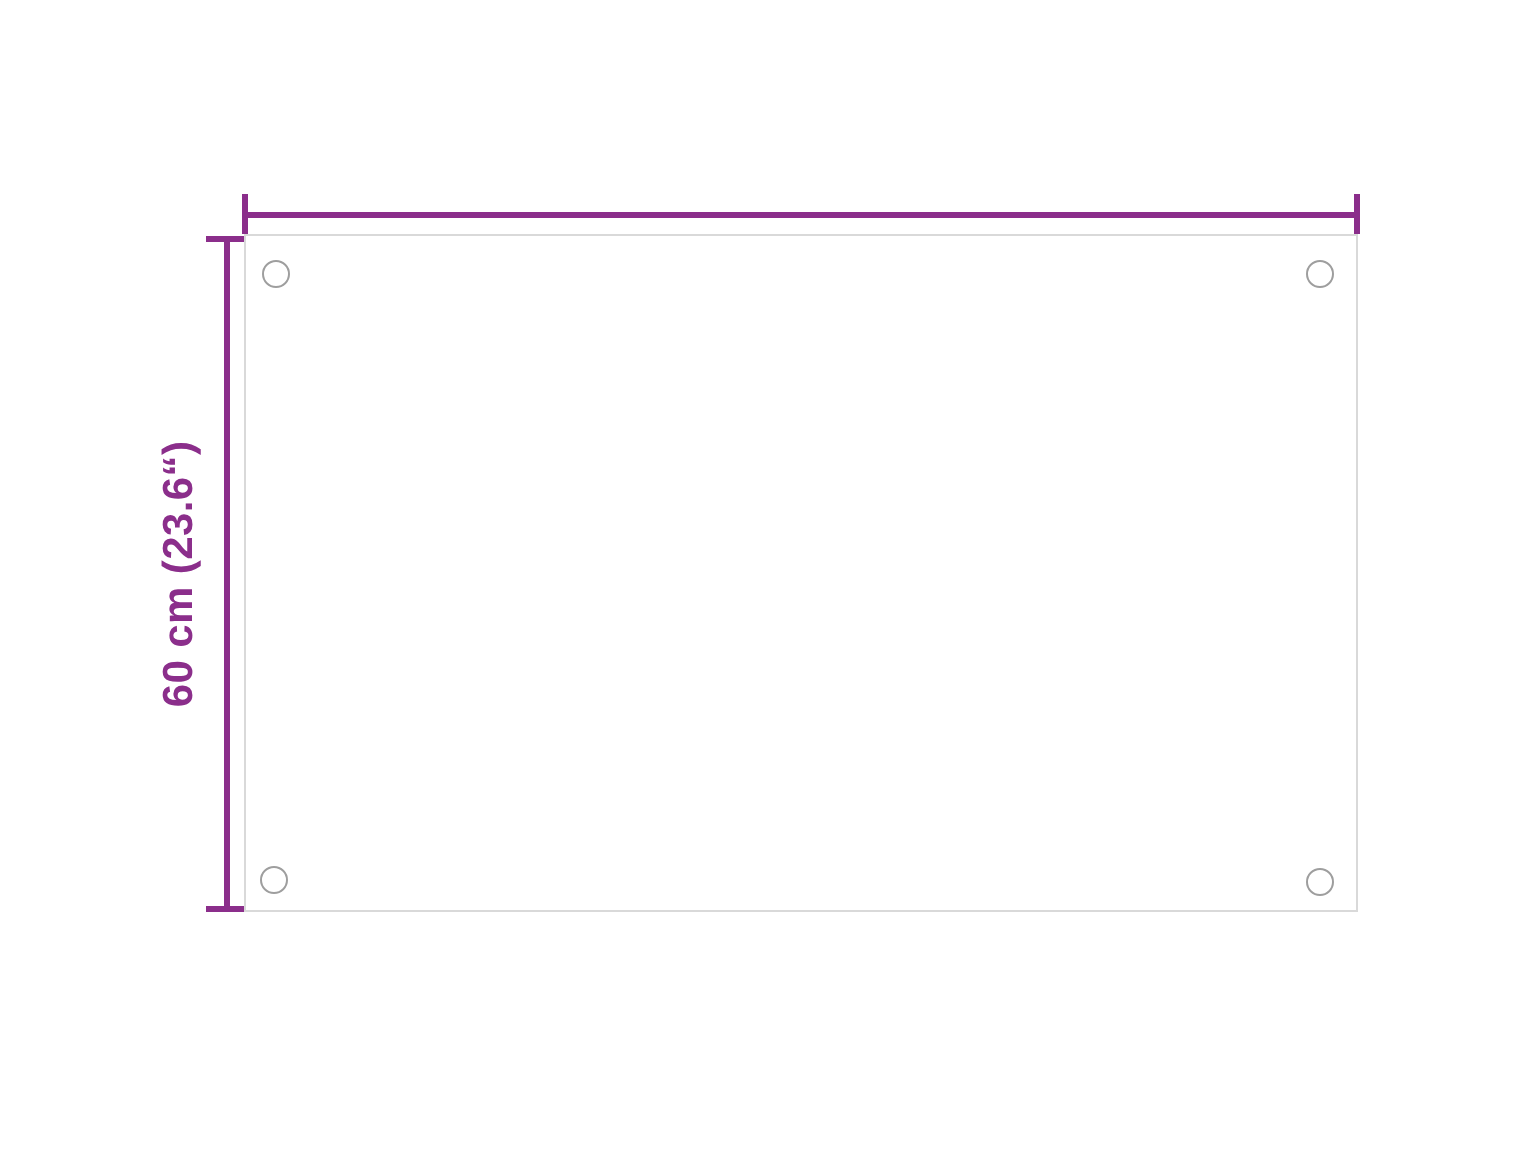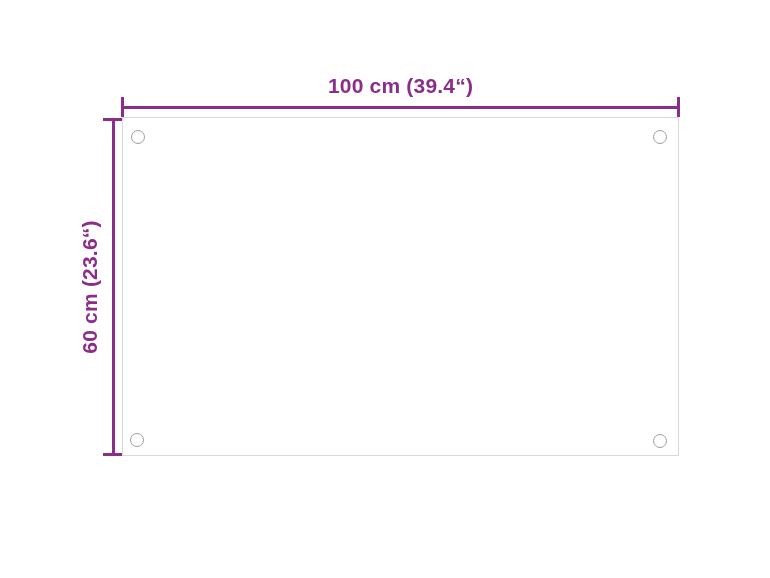--- a/index.html
+++ b/index.html
@@ -87,21 +87,20 @@
     line-height:30px;
     text-align:center;
     transform:rotate(-90deg);
   }
 </style>
 </head>
 <body>
 
 <div class="stage">
 
-  <div class="dim-label width">100 cm (39.4“)</div>
   <div class="dim-line-h"></div>
   <div class="tick-v left"></div>
   <div class="tick-v right"></div>
 
   <div class="dim-label height">60 cm (23.6“)</div>
   <div class="dim-line-v"></div>
   <div class="tick-h top"></div>
   <div class="tick-h bottom"></div>
 
   <div class="panel"></div>

